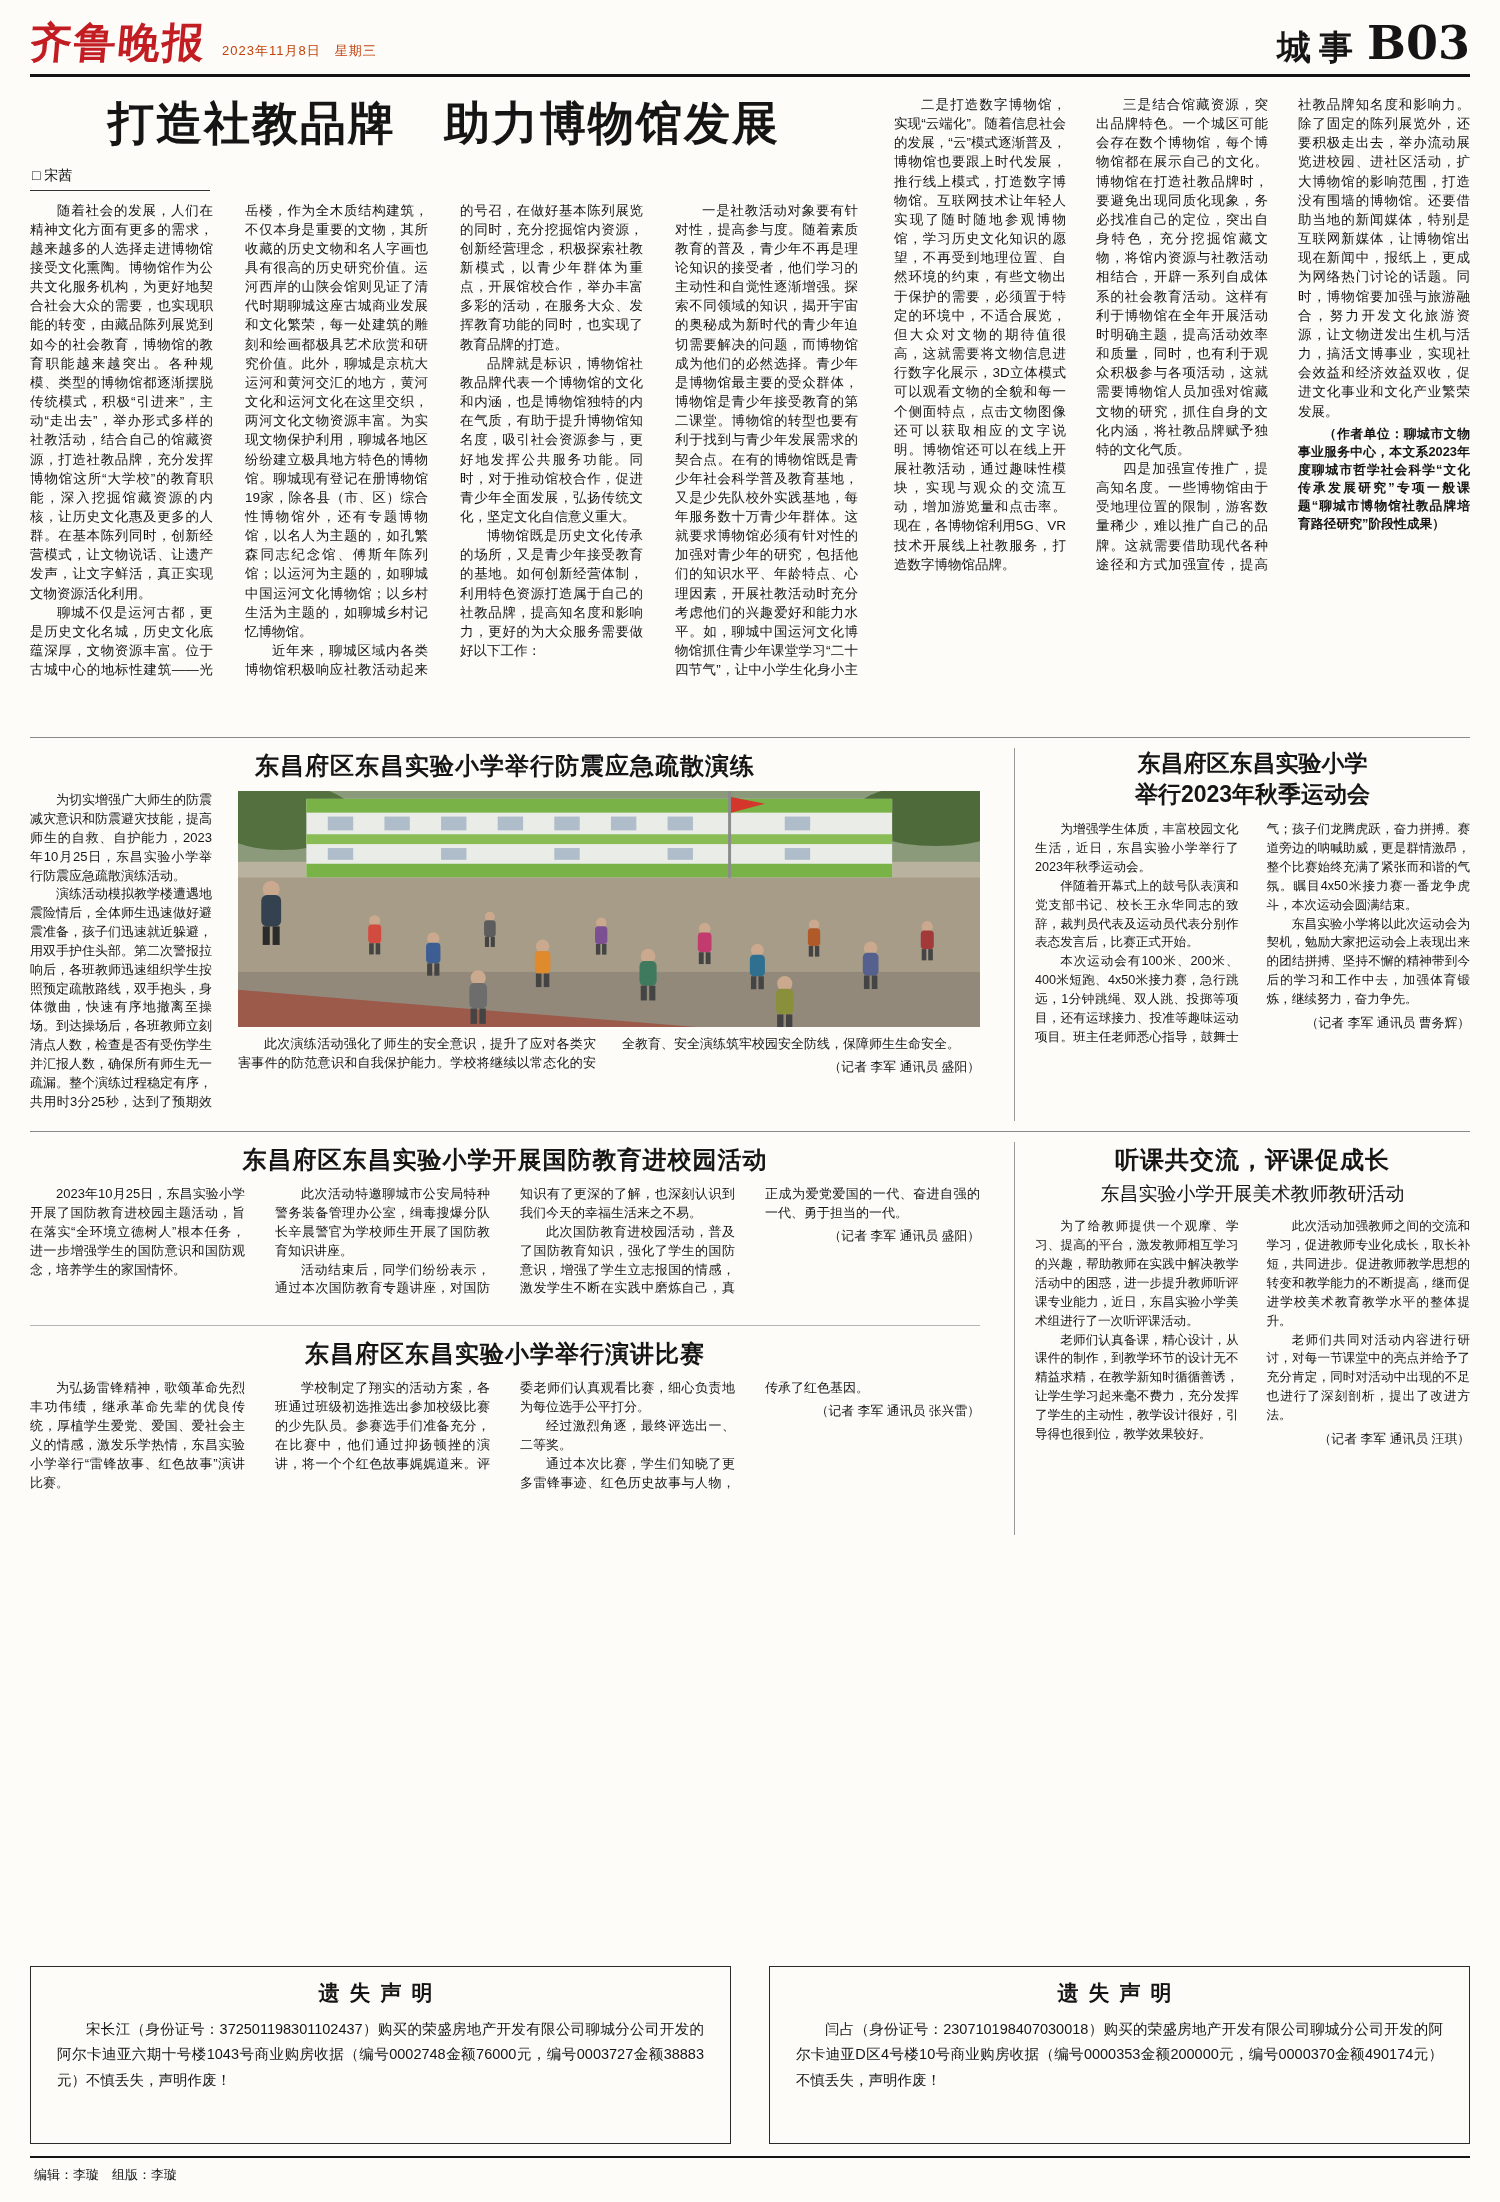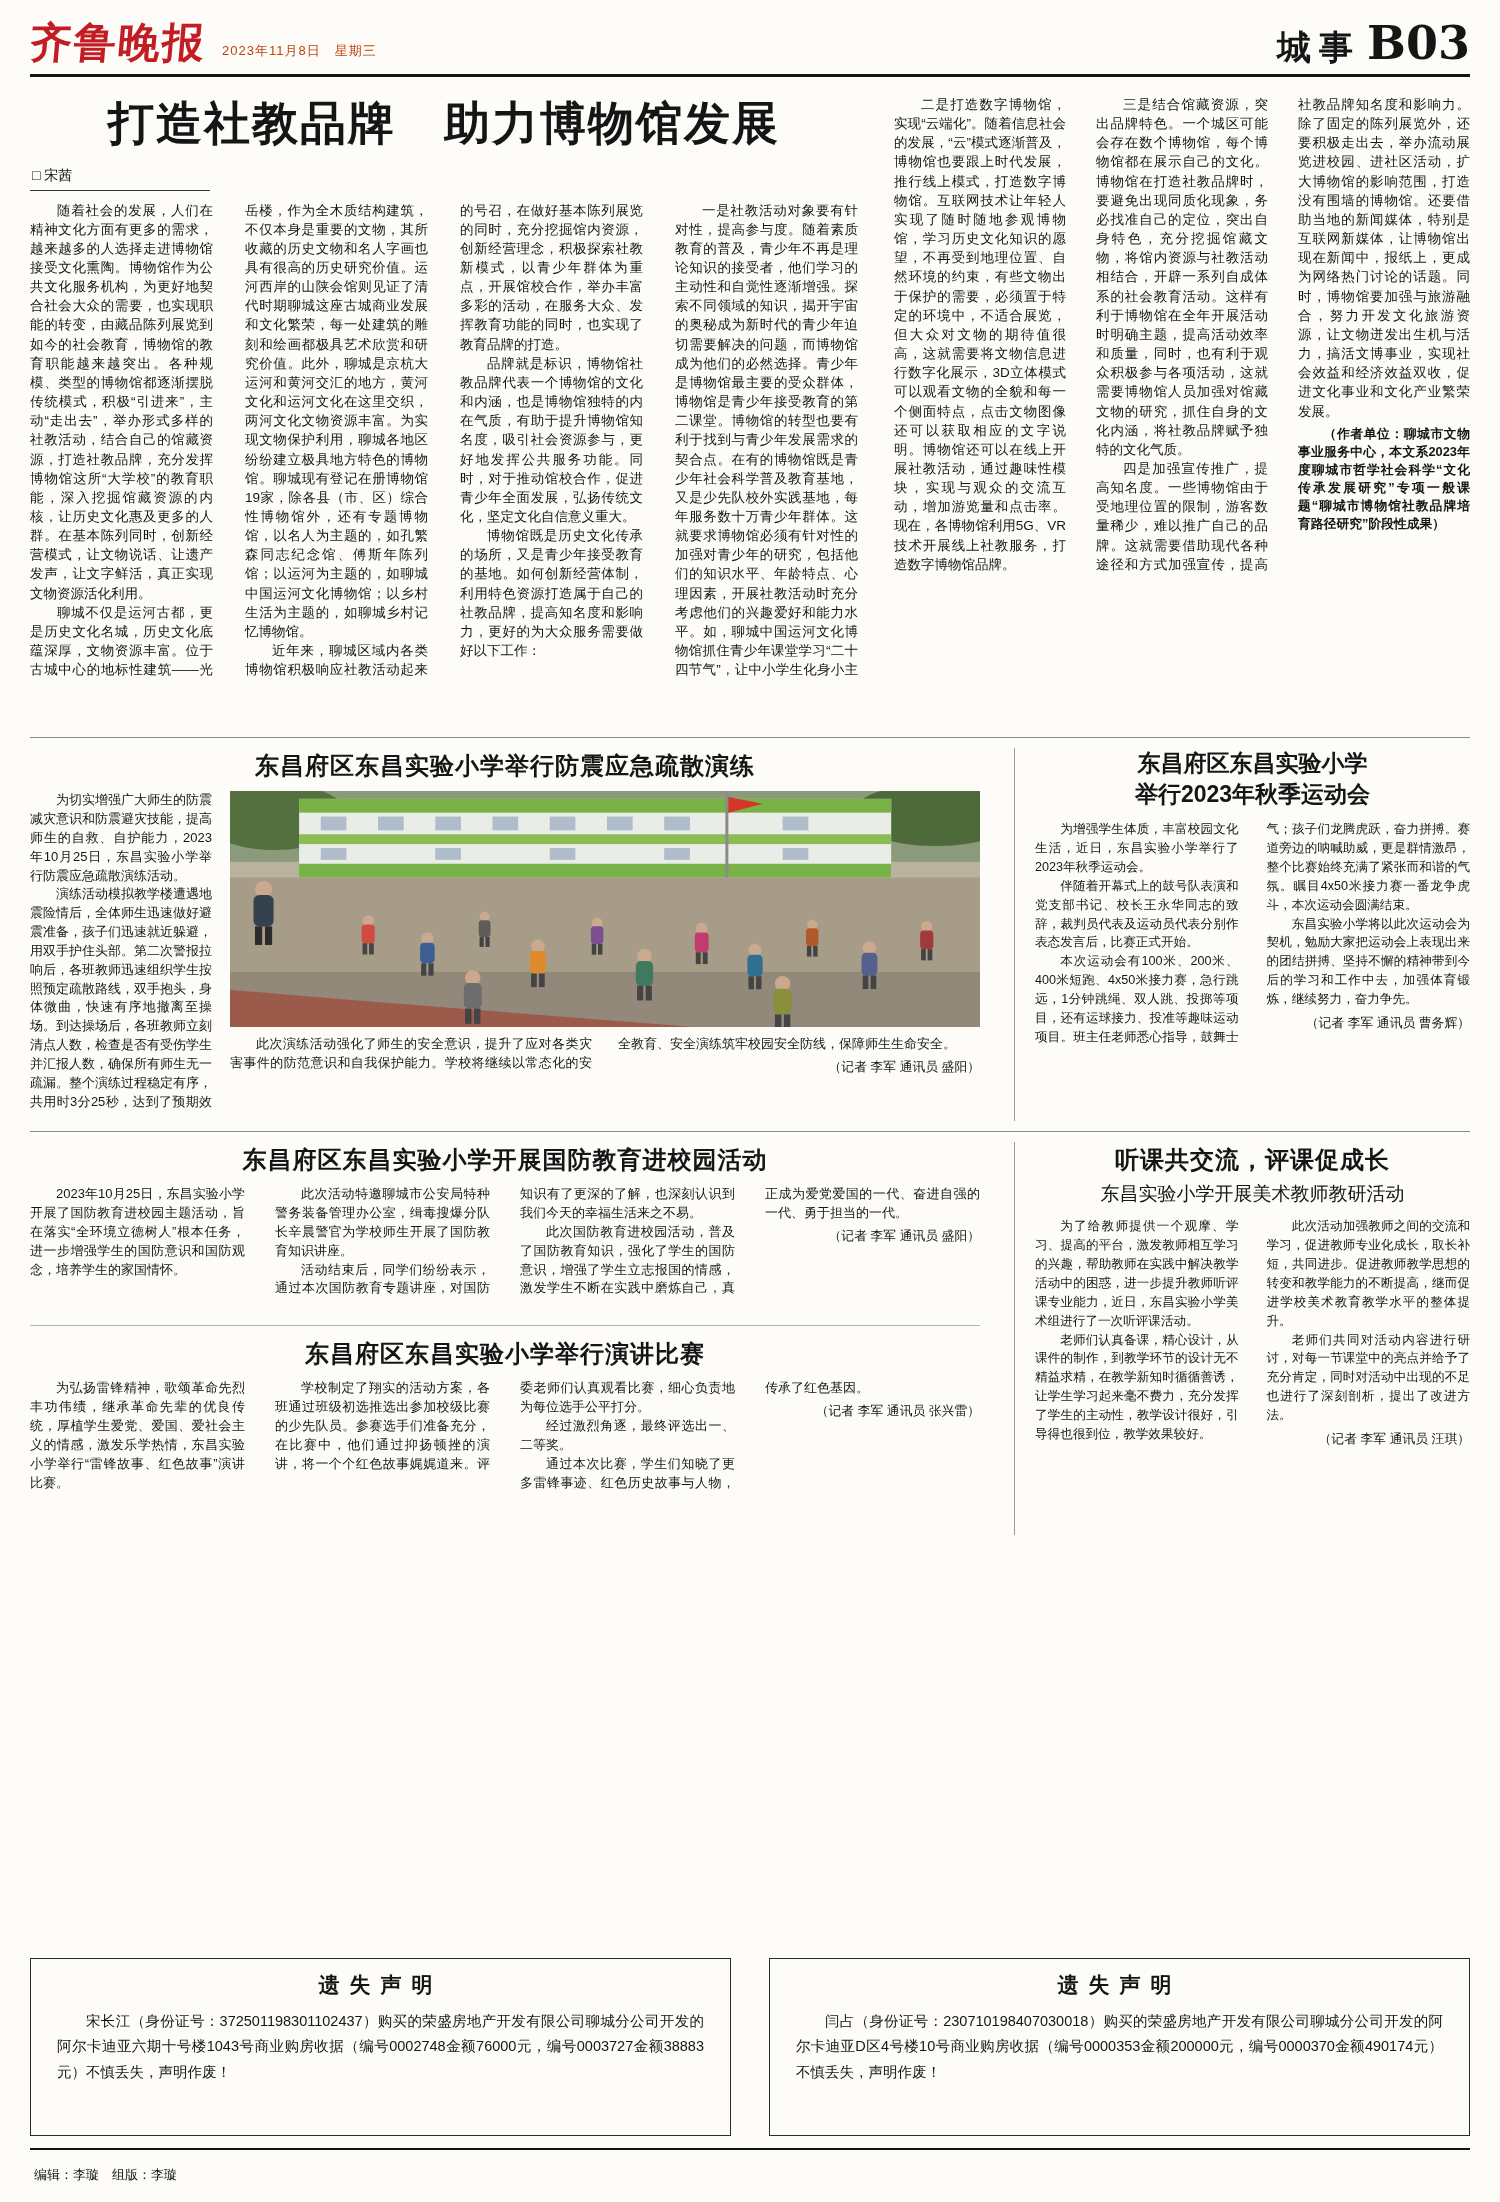--- a/index.html
+++ b/index.html
@@ -37,21 +37,21 @@
   
   .band { display:flex; border-top:1px solid #8a8a8a; margin-top:10px; padding-top:10px; }
   .band-left { width:950px; }
   .band-right { flex:1; border-left:1px solid #9a9a9a; margin-left:34px; padding-left:20px; }
   h2.sec-title { font-size:24px; font-weight:800; text-align:center;
                  letter-spacing:1px; margin:2px 0 10px; line-height:1.3; }
   .sec-subtitle { font-size:19px; text-align:center; margin:-4px 0 10px; }
   .credit { text-align:right; margin:4px 0 0; text-indent:0; font-size:12.8px; }
   
   .band1 { height:384px; }
-  .drill-body { display:flex; gap:18px;justify-content:flex-end; }
+  .drill-body { display:flex; gap:26px;justify-content:flex-end; }
   .drill-leftcol { width:182px; height:318px; overflow:hidden;
                    text-align:justify; font-size:13px; line-height:1.45; }
   .drill-leftcol .para { margin:0; text-indent:2em; }
   .drill-main { flex:1; display:flex; flex-direction:column; }
   .photo { height:236px; background:#b9b29f; overflow:hidden; }
   .photo svg { width:100%; height:100%; display:block; }
   .drill-below { column-count:2; column-gap:26px; height:80px; margin-top:8px;
                  font-size:13px; line-height:1.45; }
   
   .sports-title-line { font-size:23px; font-weight:800; text-align:center; line-height:1.35; }
@@ -65,21 +65,21 @@
   
   .spacer { flex:1; }
   
   .notices { display:flex; gap:38px; height:178px; margin-bottom:12px; }
   .notice { flex:1; border:1.5px solid #2a2a2a; padding:12px 26px 10px; }
   .notice h3 { text-align:center; font-size:21px; font-weight:800;
                letter-spacing:10px; margin:0 0 10px; }
   .notice p { font-size:14.5px; line-height:1.75; text-indent:2em;
               text-align:justify; margin:0; }
   
-  .foot { border-top:2px solid #141414; padding:16px 4px 18px; font-size:13px; }
+  .foot { border-top:2px solid #141414; padding:8px 4px 18px; font-size:13px; }
 </style>
 </head>
 <body>
 
 <div class="page">
 
   <header class="hdr">
     <div class="hdr-left">
       <div class="masthead">齐鲁晚报</div>
       <div class="pubdate">2023年11月8日　星期三</div>

